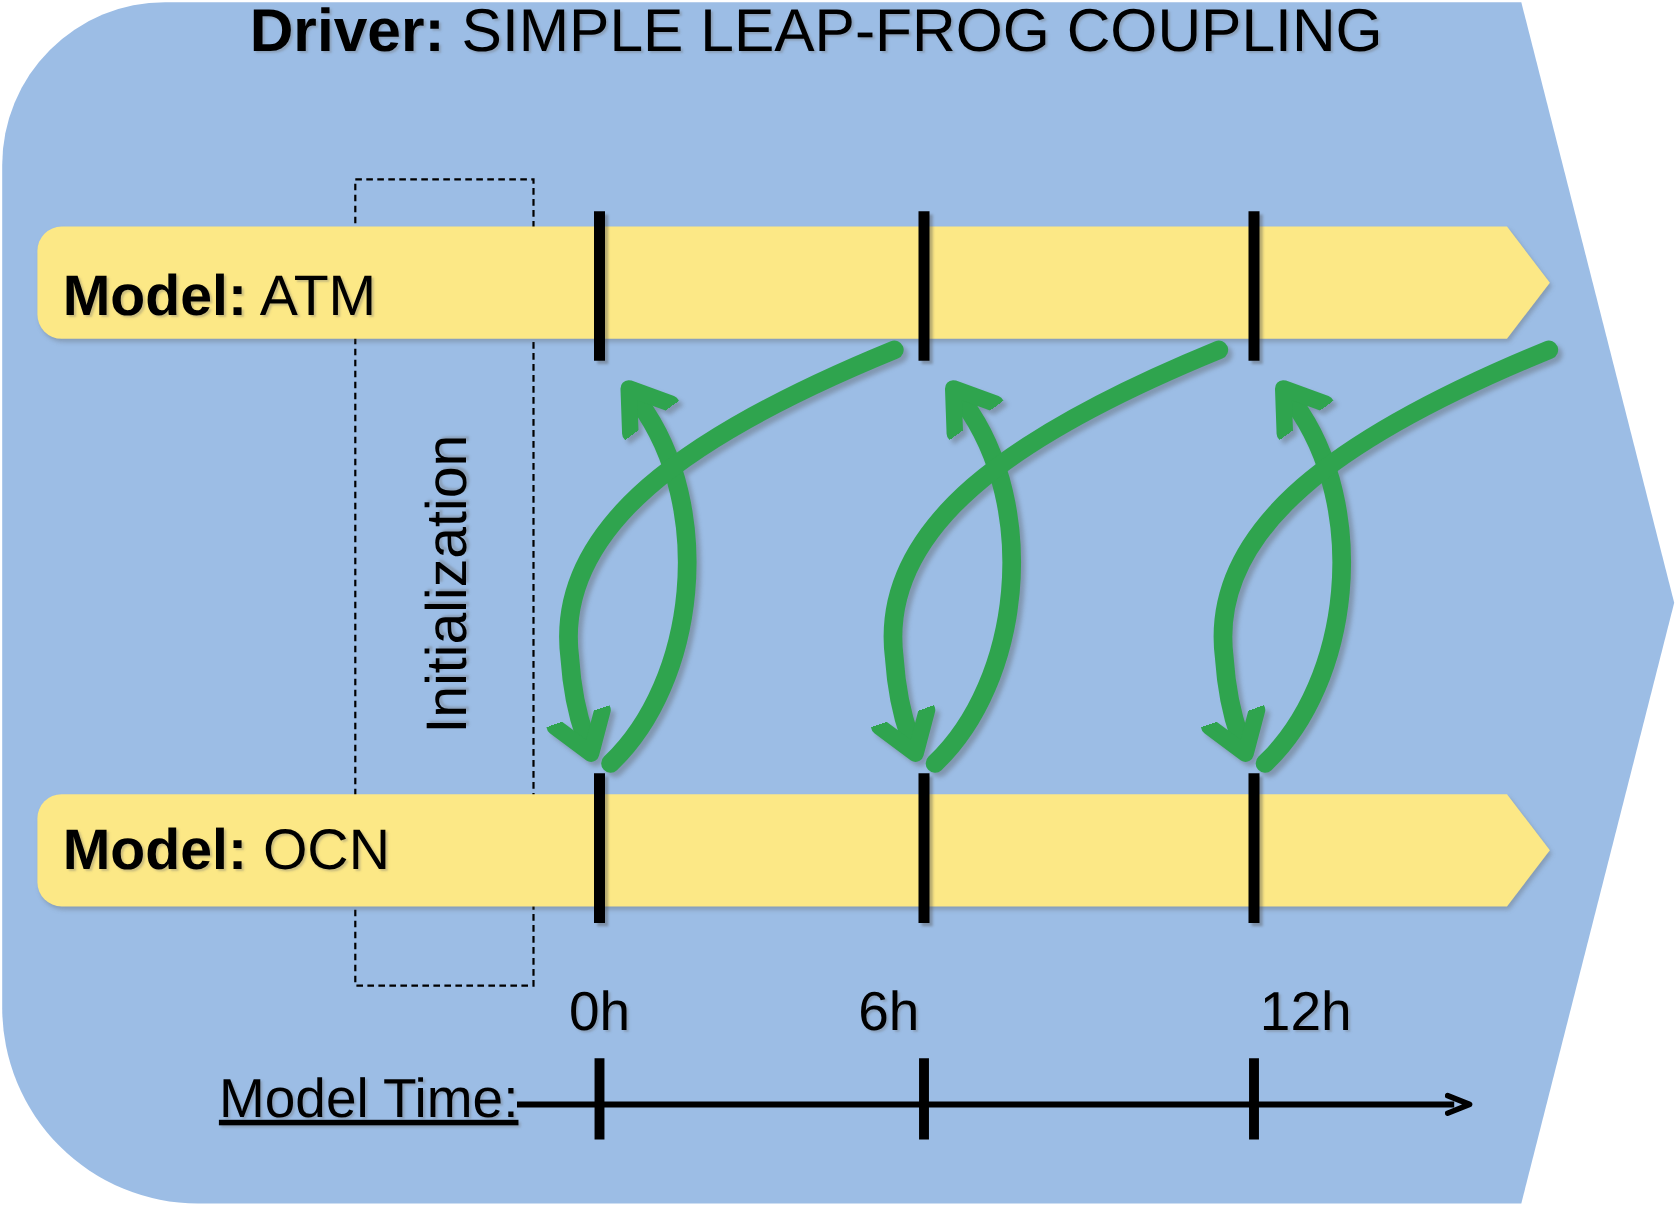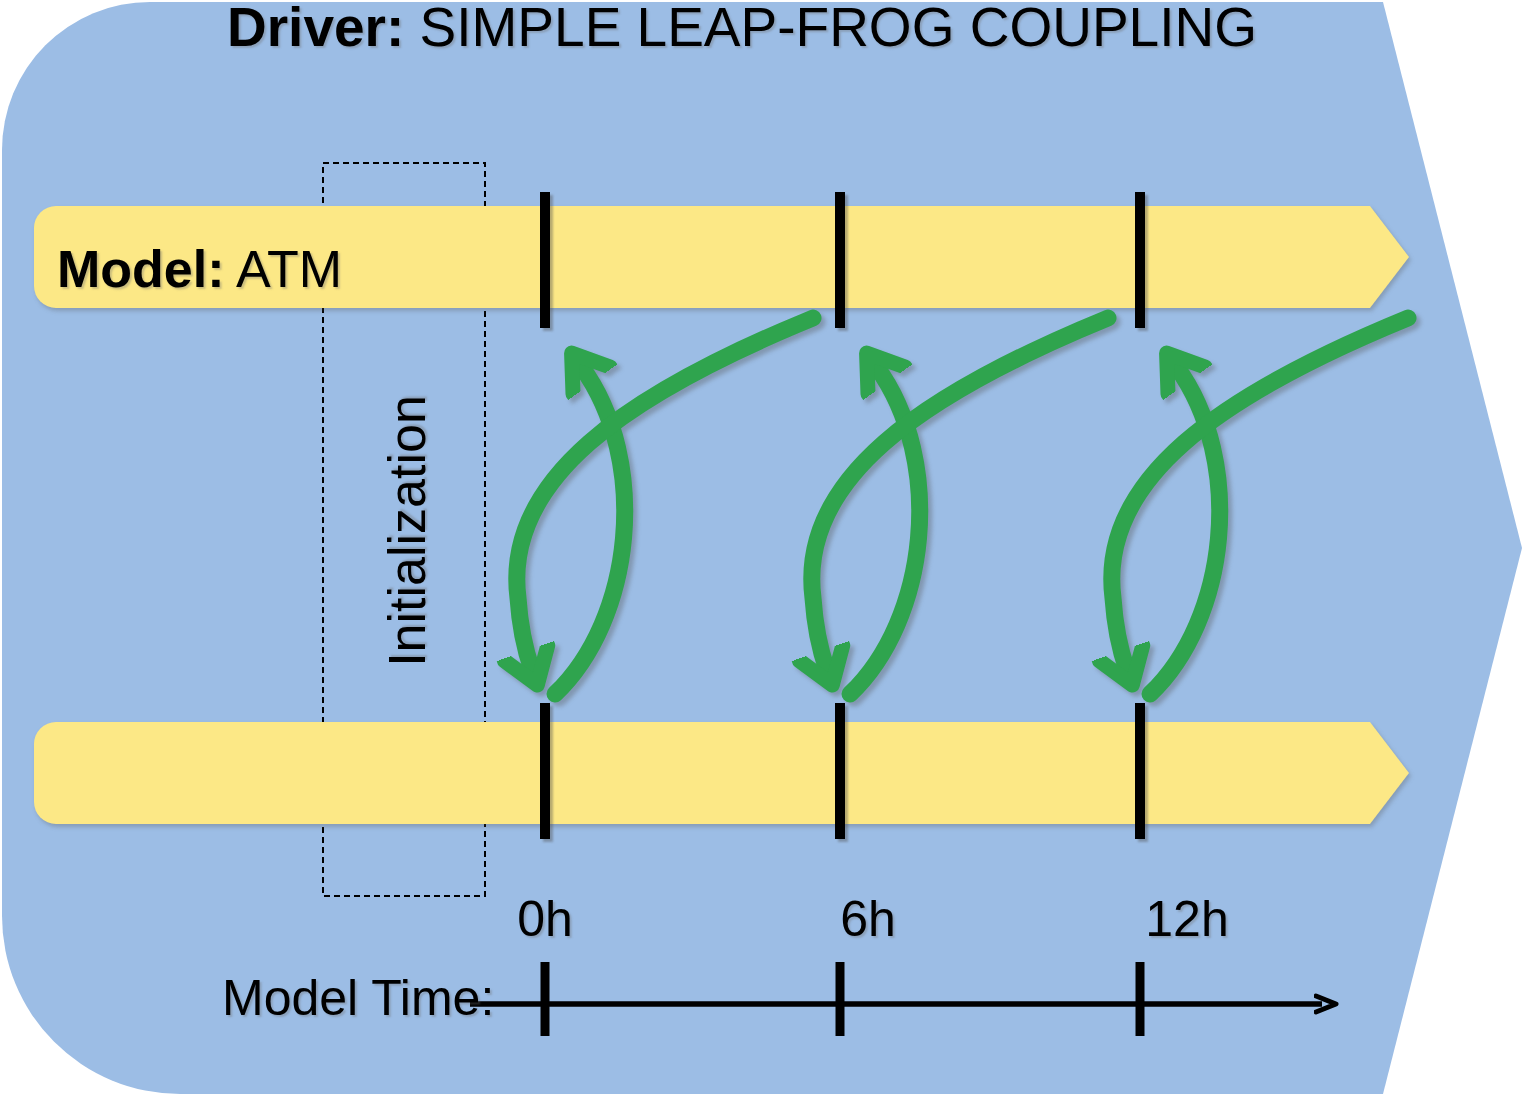--- a/index.html
+++ b/index.html
@@ -51,22 +51,23 @@
     transform: translate(-50%, -50%) rotate(-90deg);
     transform-origin: center center;
   }
 
   .tick-label {
     top: 894px;
     font-size: 50px;
     transform: translateX(-50%);
   }
   .axis-label {
-    left: 222px; top: 973px;
+    left: 199px; top: 973px;
     font-size: 50px;
+    text-decoration: underline;
   }
 </style>
 </head>
 <body>
 
 <div class="stage">
 
   <svg width="1525" height="1096" viewBox="0 0 1525 1096">
     <defs>
       <marker id="green-head" markerUnits="userSpaceOnUse" markerWidth="70" markerHeight="70" viewBox="0 0 70 70" refX="20" refY="35" orient="auto">
@@ -116,21 +117,22 @@
         <line x1="840" y1="962" x2="840" y2="1036"></line>
         <line x1="1140" y1="962" x2="1140" y2="1036"></line>
       </g>
     </g>
   </svg>
 
   <div class="label title"><span class="bold">Driver:</span><span> SIMPLE LEAP-FROG COUPLING</span></div>
 
   <div class="label model-label atm"><span class="bold">Model:</span><span> ATM</span></div>
 
+  <div class="label model-label ocn"><span class="bold">Model:</span><span> OCN</span></div>
 
   <div class="label init-label">Initialization</div>
 
   <div class="label tick-label" style="left:545px">0h</div>
-  <div class="label tick-label" style="left:868px">6h</div>
+  <div class="label tick-label" style="left:808px">6h</div>
   <div class="label tick-label" style="left:1187px">12h</div>
 
   <div class="label axis-label">Model Time:</div>
 </div>
 
 </body></html>

